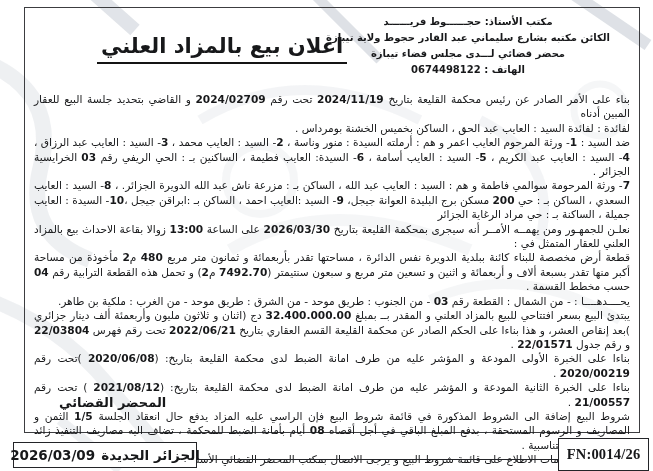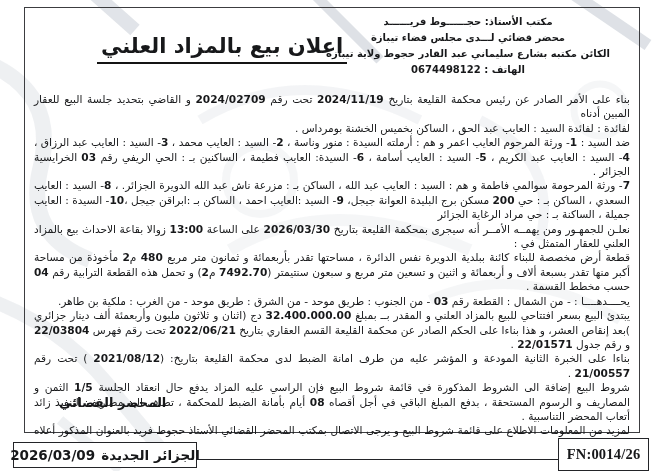--- a/index.html
+++ b/index.html
@@ -72,36 +72,37 @@
       <circle cx="600" cy="110" r="26" stroke-width="7" opacity="0.3"></circle>
       <path d="M430 300 Q 520 260 620 320" stroke-width="10" opacity="0.3"></path>
       <path d="M60 420 L 120 470" stroke-width="10" opacity="0.5"></path>
     </g>
   </svg>
 
   <div class="main-box">
 
     <div class="office">
       <div>مكتب الأستاذ: حجــــــوط فريــــــد</div>
+      <div>الكائن مكتبه بشارع سليماني عبد القادر حجوط ولاية تيبازة</div>
       <div>محضر قضائي لـــدى مجلس قضاء تيبازة</div>
-      <div>الكائن مكتبه بشارع سليماني عبد القادر حجوط ولاية تيبازة</div>
       <div>الهاتف : 0674498122</div>
     </div>
 
     <div class="doc-title">اعلان بيع بالمزاد العلني</div>
 
     <div class="body-text">
         <p>بناء على الأمر الصادر عن رئيس محكمة القليعة بتاريخ <b>2024/11/19</b> تحت رقم <b>2024/02709</b> و القاضي بتحديد جلسة البيع للعقار المبين أدناه</p>
         <p>لفائدة : لفائدة السيد : العايب عبد الحق ، الساكن بخميس الخشنة بومرداس .</p>
         <p>ضد السيد :  <b>1</b>- ورثة المرحوم العايب اعمر و هم : أرملته السيدة : منور وناسة ، <b>2</b>- السيد : العايب محمد ، <b>3</b>- السيد : العايب عبد الرزاق ، <b>4</b>- السيد : العايب عبد الكريم ، <b>5</b>- السيد : العايب أسامة ، <b>6</b>- السيدة: العايب فطيمة ، الساكنين بـ : الحي الريفي رقم <b>03</b> الخرايسية الجزائر .</p>
         <p><b>7</b>- ورثة المرحومة سوالمي فاطمة و هم : السيد : العايب عبد الله ، الساكن بـ : مزرعة ناش عبد الله الدويرة الجزائر. ، <b>8</b>- السيد : العايب السعدي ، الساكن بـ : حي <b>200</b> مسكن برج البليدة العوانة جيجل، <b>9</b>- السيد :العايب احمد ، الساكن بـ :ابراقن جيجل ،<b>10</b>- السيدة : العايب جميلة ، الساكنة بـ : حي مراد الرغاية الجزائر</p>
         <p>نعلـن للجمهـور ومن يهمــه الأمــر  أنه سيجرى بمحكمة القليعة بتاريخ <b>2026/03/30</b> على الساعة <b>13:00</b> زوالا بقاعة الاحداث بيع بالمزاد العلني للعقار المتمثل في :</p>
         <p>قطعة أرض مخصصة للبناء كائنة ببلدية الدويرة نفس الدائرة ، مساحتها تقدر بأربعمائة و ثمانون متر مربع <b>480</b> م<b>2</b> مأخوذة من مساحة أكبر منها تقدر بسبعة ألاف و أربعمائة و اثنين و تسعين متر مربع و سبعون سنتيمتر (<b>7492.70</b> م<b>2</b>) و تحمل هذه القطعة الترابية رقم <b>04</b> حسب مخطط القسمة .</p>
         <p>يحــــدهــــا : - من الشمال : القطعة رقم <b>03</b> -  من الجنوب : طريق موحد  - من الشرق : طريق موحد - من الغرب : ملكية بن طاهر.</p>
         <p>يبتدئ البيع بسعر افتتاحي للبيع بالمزاد العلني و المقدر بــ بمبلغ <b>32.400.000.00</b> دج  (اثنان و ثلاثون مليون وأربعمئة ألف دينار جزائري )بعد إنقاص العشر، و هذا بناءا على الحكم الصادر عن محكمة القليعة القسم العقاري بتاريخ <b>2022/06/21</b> تحت رقم فهرس <b>22/03804</b> و رقم جدول <b>22/01571</b> .</p>
+        <p>بناءا على الخبرة الأولى المودعة و المؤشر عليه من طرف امانة الضبط لدى محكمة القليعة بتاريخ: (<b>2020/06/08</b> )تحت رقم <b>2020/00219</b> .</p>
         <p>بناءا على الخبرة الثانية المودعة و المؤشر عليه من طرف امانة الضبط لدى محكمة القليعة بتاريخ: (<b>2021/08/12</b> ) تحت رقم <b>21/00557</b> .</p>
         <p>شروط البيع إضافة الى الشروط المذكورة في قائمة شروط البيع فإن الراسي عليه المزاد يدفع حال انعقاد الجلسة <b>1/5</b> الثمن و المصاريف و الرسوم المستحقة ، بدفع المبلغ الباقي في أجل أقصاه <b>08</b> أيام بأمانة الضبط للمحكمة ، تضاف اليه مصاريف التنفيذ زائد أتعاب المحضر التناسبية .</p>
         <p>لمزيد من المعلومات  الاطلاع على قائمة شروط البيع و يرجى الاتصال بمكتب المحضر القضائي الأستاذ حجوط فريد بالعنوان المذكور أعلاه أو الهاتف</p>
       </div>
 
     <div class="signature">المحضر القضائي</div>
   </div>
 
   <div class="news-box">
     <span>الجزائر الجديدة</span>

